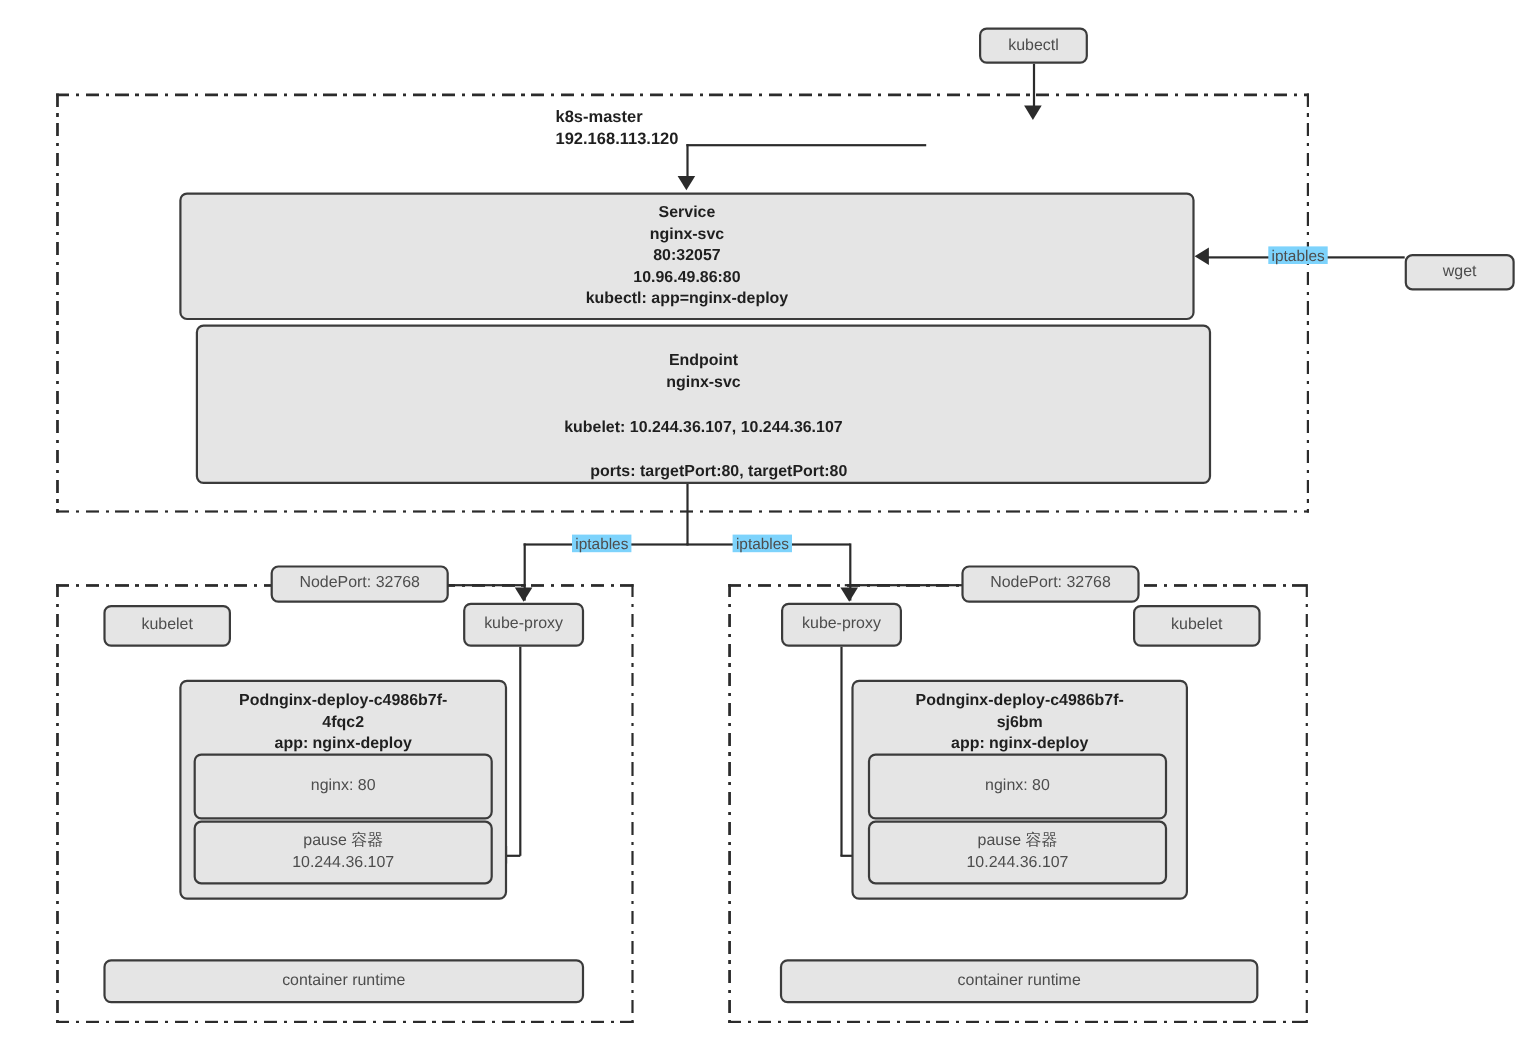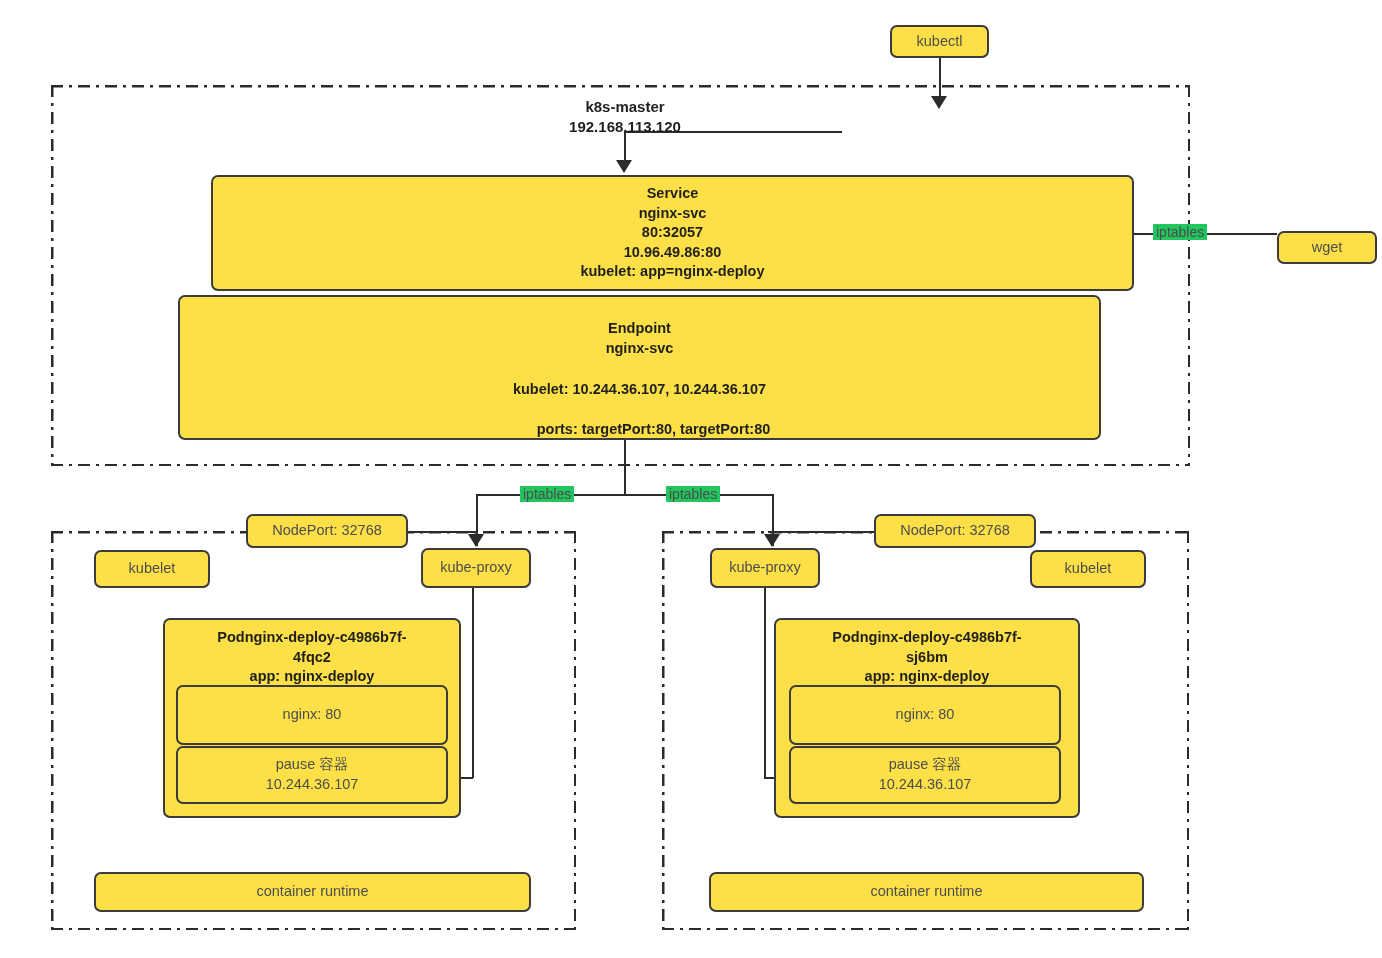--- a/index.html
+++ b/index.html
@@ -14,21 +14,21 @@
     background: #ffffff;
     font-family: "Liberation Sans", sans-serif;
     overflow: hidden;
   }
   
   .box {
     position: absolute;
     box-sizing: border-box;
     border: 2px solid #3b3b3b;
     border-radius: 7px;
-    background: #fde047;
+    background: #e5e5e5;
     display: flex;
     flex-direction: column;
     align-items: center;
     justify-content: center;
     text-align: center;
     color: #4d4d4d;
     font-size: 14.5px;
     line-height: 1.35;
     z-index: 5;
   }
@@ -50,31 +50,30 @@
   .hline { position: absolute; height: 0; border-top: 2px solid #2b2b2b; z-index: 3; }
   .vline { position: absolute; width: 0; border-left: 2px solid #2b2b2b; z-index: 3; }
 
   .arrow { position: absolute; width: 0; height: 0; z-index: 4; }
   .arrow.down  { border-left: 8px solid transparent; border-right: 8px solid transparent; border-top: 13px solid #2b2b2b; }
   .arrow.left  { border-top: 8px solid transparent; border-bottom: 8px solid transparent; border-right: 13px solid #2b2b2b; }
   .arrow.right { border-top: 8px solid transparent; border-bottom: 8px solid transparent; border-left: 13px solid #2b2b2b; }
 
   .edge-label {
     position: absolute;
-    background: #22c55e;
+    background: #7dd3fc;
     color: #4d4d4d;
     font-size: 14px;
     padding: 0 3px;
     z-index: 6;
     white-space: nowrap;
   }
 
   .node-title {
     position: absolute;
-    text-align: center;
     font-weight: bold;
     color: #1f1f1f;
     font-size: 15px;
     line-height: 1.35;
     z-index: 4;
     white-space: nowrap;
   }
 </style>
 </head>
 <body>
@@ -93,26 +92,26 @@
 
   <div class="node-title" style="left:505px; top:97px; width:240px;">
     <span class="ln">k8s-master</span><br>
     <span class="ln">192.168.113.120</span>
   </div>
 
   <div class="hline" style="left:624px; top:131px; width:218px;"></div>
   <div class="vline" style="left:624px; top:131px; height:34px;"></div>
   <div class="arrow down" style="left:616px; top:160px;"></div>
 
-  <div class="box bold" style="left:163px; top:175px; width:923px; height:116px; font-size:14.5px;margin-left:48px;">
+  <div class="box bold" style="left:163px; top:175px; width:923px; height:116px; font-size:14.5px;">
     <span class="ln b">Service</span>
     <span class="ln b">nginx-svc</span>
     <span class="ln b">80:32057</span>
     <span class="ln b">10.96.49.86:80</span>
-    <span class="ln b">kubelet: app=nginx-deploy</span>
+    <span class="ln b">kubectl: app=nginx-deploy</span>
   </div>
 
   <div class="box bold" style="left:163px; top:295px; width:923px; height:145px; font-size:14.5px; justify-content:flex-start; padding-top:22px;margin-left:15px;">
     <span class="ln b">Endpoint</span>
     <span class="ln b">nginx-svc</span>
     <span class="ln b" style="margin-top:22px;">kubelet: 10.244.36.107, 10.244.36.107</span>
     <span class="ln b" style="margin-top:20px;padding-left:28px;">ports: targetPort:80, targetPort:80</span>
   </div>
 
   <div class="box" style="left:1277px; top:217px; width:100px; height:33px;margin-top:14px;">

